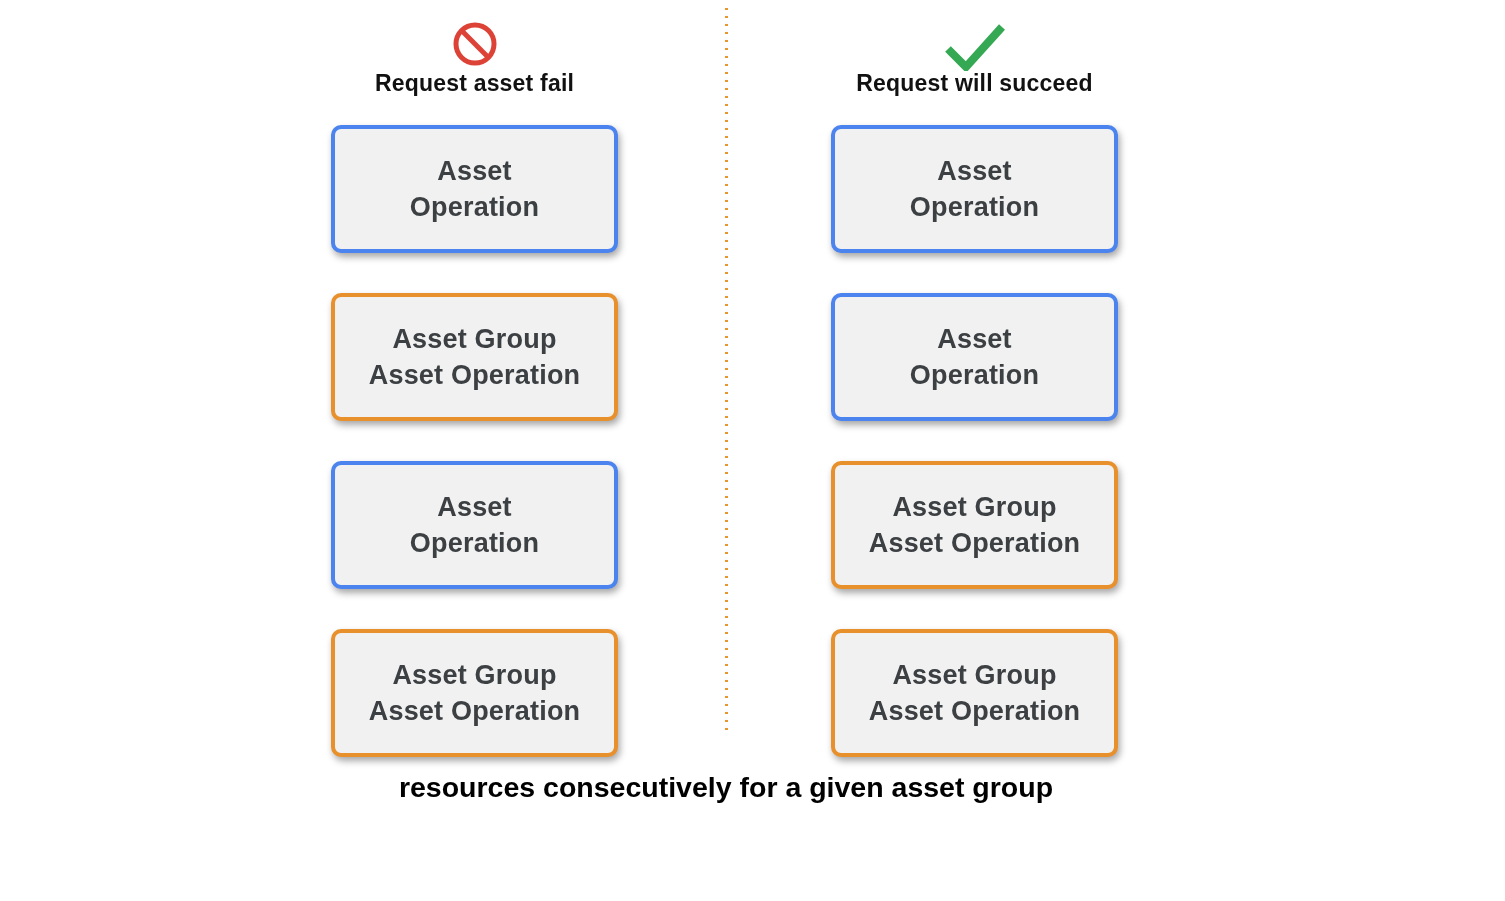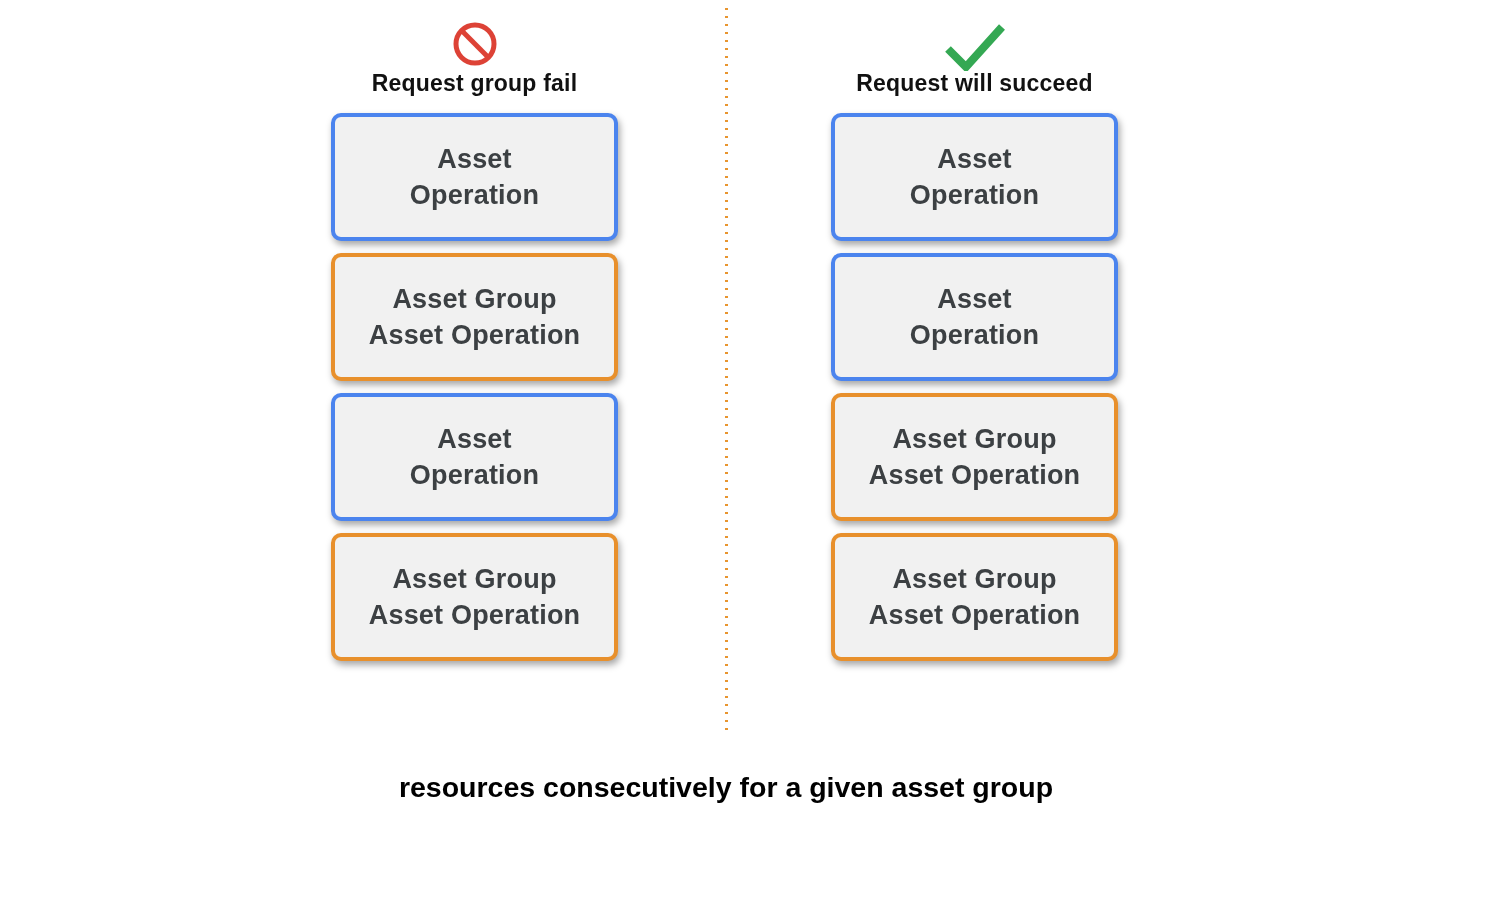--- a/index.html
+++ b/index.html
@@ -36,24 +36,24 @@
     height: 33px;
     line-height: 30px;
     font-size: 23px;
     font-weight: 700;
     letter-spacing: 0.2px;
     color: var(--heading_text, #111);
     text-align: center;
     white-space: nowrap;
   }
   .boxes {
-    margin-top: 12px;
+    margin-top: 24px;
     display: flex;
     flex-direction: column;
-    gap: 12px;
+    gap: 40px;
     width: 100%;
   }
   .box {
     box-sizing: border-box;
     width: 287px;
     height: 128px;
     border-radius: 10px;
     background: var(--box_bg, #f1f1f1);
     display: flex;
     flex-direction: column;
@@ -101,21 +101,21 @@
 
 <div class="diagram">
 
   <div class="column fail">
     <div class="icon-wrap">
       <svg class="prohibition-svg" width="44" height="44" viewBox="0 0 44 44" aria-hidden="true">
         <circle cx="22" cy="22" r="19" fill="none" stroke="currentColor" stroke-width="5"></circle>
         <line x1="8.6" y1="8.6" x2="35.4" y2="35.4" stroke="currentColor" stroke-width="5"></line>
       </svg>
     </div>
-    <div class="heading">Request group fail</div>
+    <div class="heading">Request asset fail</div>
     <div class="boxes">
       <div class="box blue">
         <div>Asset</div>
         <div>Operation</div>
       </div>
       <div class="box orange">
         <div>Asset Group</div>
         <div>Asset Operation</div>
       </div>
       <div class="box blue">

